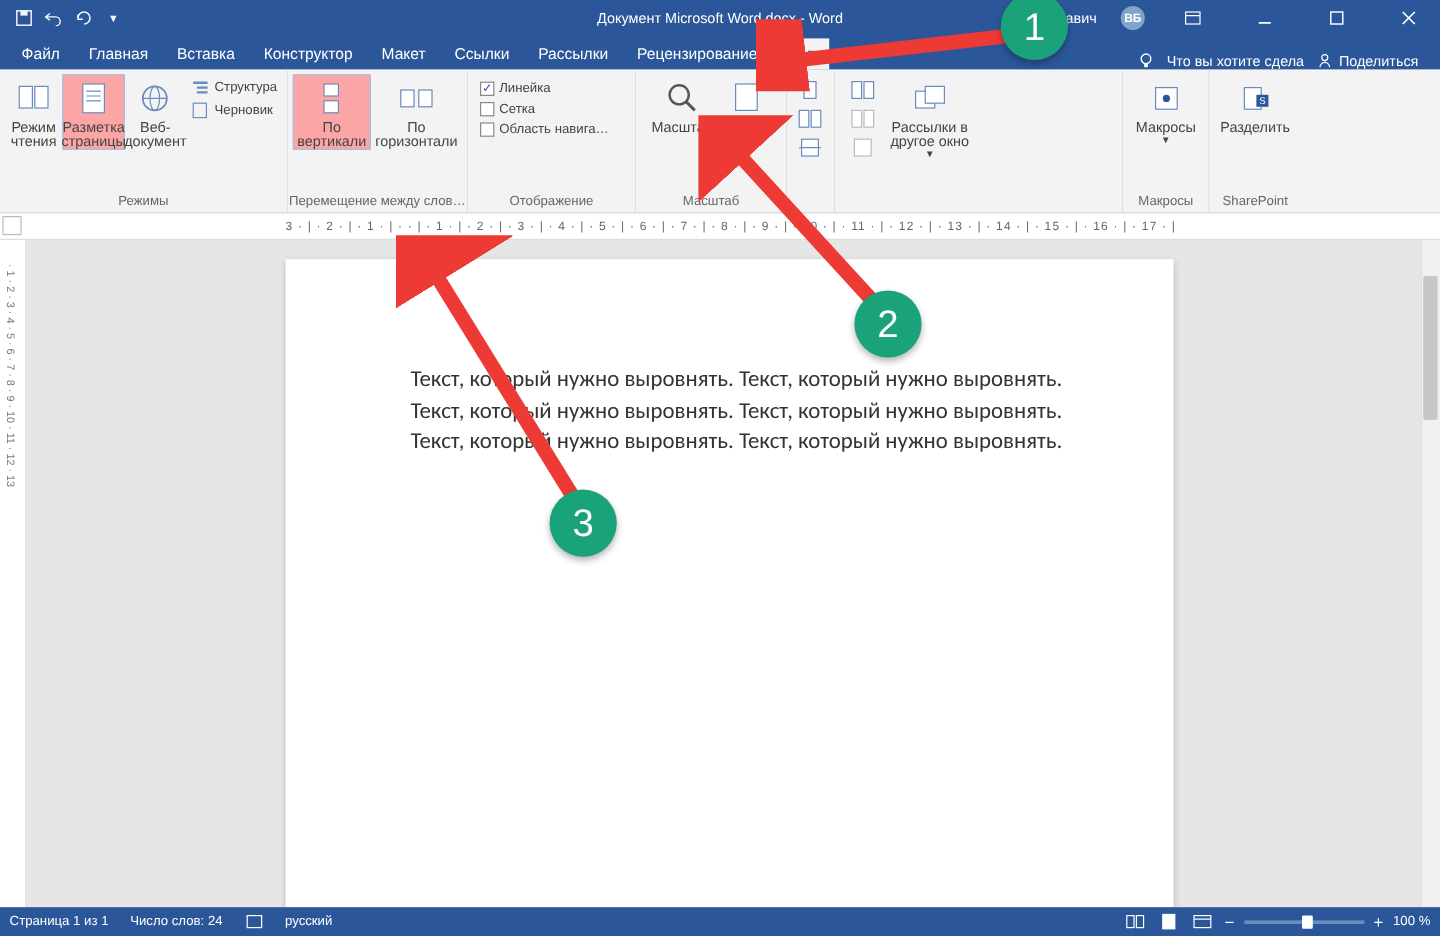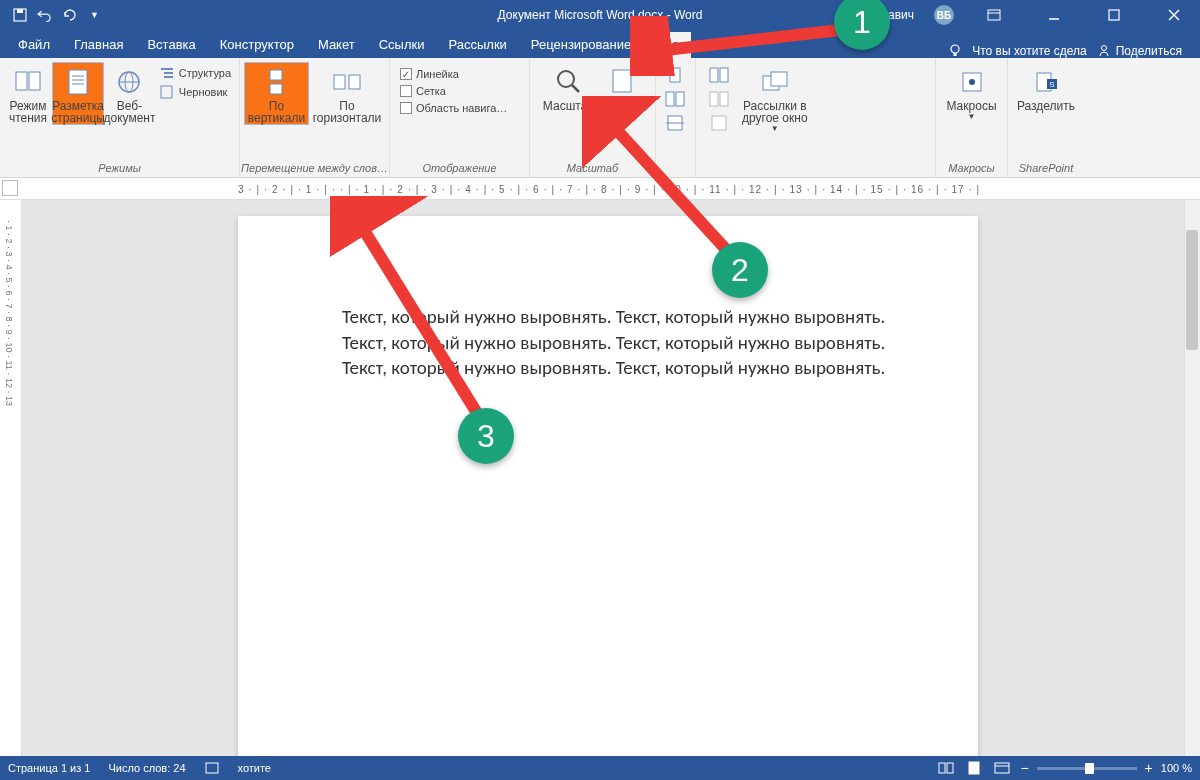--- a/index.html
+++ b/index.html
@@ -19,23 +19,23 @@
   .tab { padding:5px 12px 6px; cursor:pointer; white-space:nowrap; }
   .tab.active { background:#f3f3f3; color:#2b579a; }
   .tabs-right { margin-left:auto; display:flex; align-items:center; gap:10px; padding-right:12px; font-size:12px; }
   .lamp-icon { width:14px;height:14px; }
   .share { display:flex; align-items:center; gap:5px; font-size:12px; }
 
   
   .ribbon { background:#f3f3f3; height:120px; border-bottom:1px solid #d4d4d4; display:flex; font-size:11px; color:#444; position:relative; }
   .group { border-right:1px solid #e1e1e1; height:100%; display:flex; flex-direction:column; }
   .group-body { flex:1; display:flex; align-items:flex-start; padding:4px 4px 0; }
-  .group-label { text-align:center; font-size:11px; color:#666; padding:2px 0 3px; white-space:nowrap;font-style:italic; }
+  .group-label { text-align:center; font-size:11px; color:#666; padding:2px 0 3px; white-space:nowrap; }
   .bigbtn { display:flex; flex-direction:column; align-items:center; justify-content:flex-start; padding:4px 4px 0; cursor:pointer; text-align:center; min-width:48px; }
-  .bigbtn.selected { background:#f97316; border:1px solid #a3bde3; padding:3px 3px 0;text-align:center; }
+  .bigbtn.selected { background:#fca5a5; border:1px solid #a3bde3; padding:3px 3px 0;text-align:center; }
   .bigbtn .ico { width:32px;height:32px;display:flex;align-items:center;justify-content:center;margin-bottom:2px; }
   .bigbtn .lbl { line-height:12px; font-size:12px; }
   .smallrow { display:flex; align-items:center; gap:4px; padding:2px 4px; cursor:pointer; white-space:nowrap; }
   .chk { width:12px;height:12px;border:1px solid #888;display:inline-flex;align-items:center;justify-content:center;font-size:10px;color:#2b579a;background:#fff; }
   .stack { display:flex; flex-direction:column; gap:1px; }
 
   
   .ruler-row { background:#fff; height:22px; position:relative; border-bottom:1px solid #ddd; font-size:9px; color:#777; }
   .hruler { position:absolute; left:238px; right:20px; top:0; height:22px; display:flex; align-items:center; }
   .corner-tab { position:absolute; left:2px; top:2px; width:16px;height:16px; border:1px solid #bbb;background:#fff; }
@@ -387,21 +387,21 @@
 </div>
 
 <div class="statusbar">
   <span>Страница 1 из 1</span>
   <span>Число слов: 24</span>
   <span>
       <svg width="16" height="14">
         <rect x="2" y="2" width="12" height="10" fill="none" stroke="#fff"></rect>
       </svg>
     </span>
-  <span>хотите</span>
+  <span>русский</span>
   <div class="status-right">
     <span class="view-icon">
         <svg width="16" height="14">
           <rect x="1" y="2" width="6" height="10" fill="none" stroke="#fff"></rect>
           <rect x="9" y="2" width="6" height="10" fill="none" stroke="#fff"></rect>
         </svg>
       </span>
     <span class="view-icon">
         <svg width="14" height="14">
           <rect x="2" y="1" width="10" height="12" fill="#fff" stroke="#fff"></rect>

